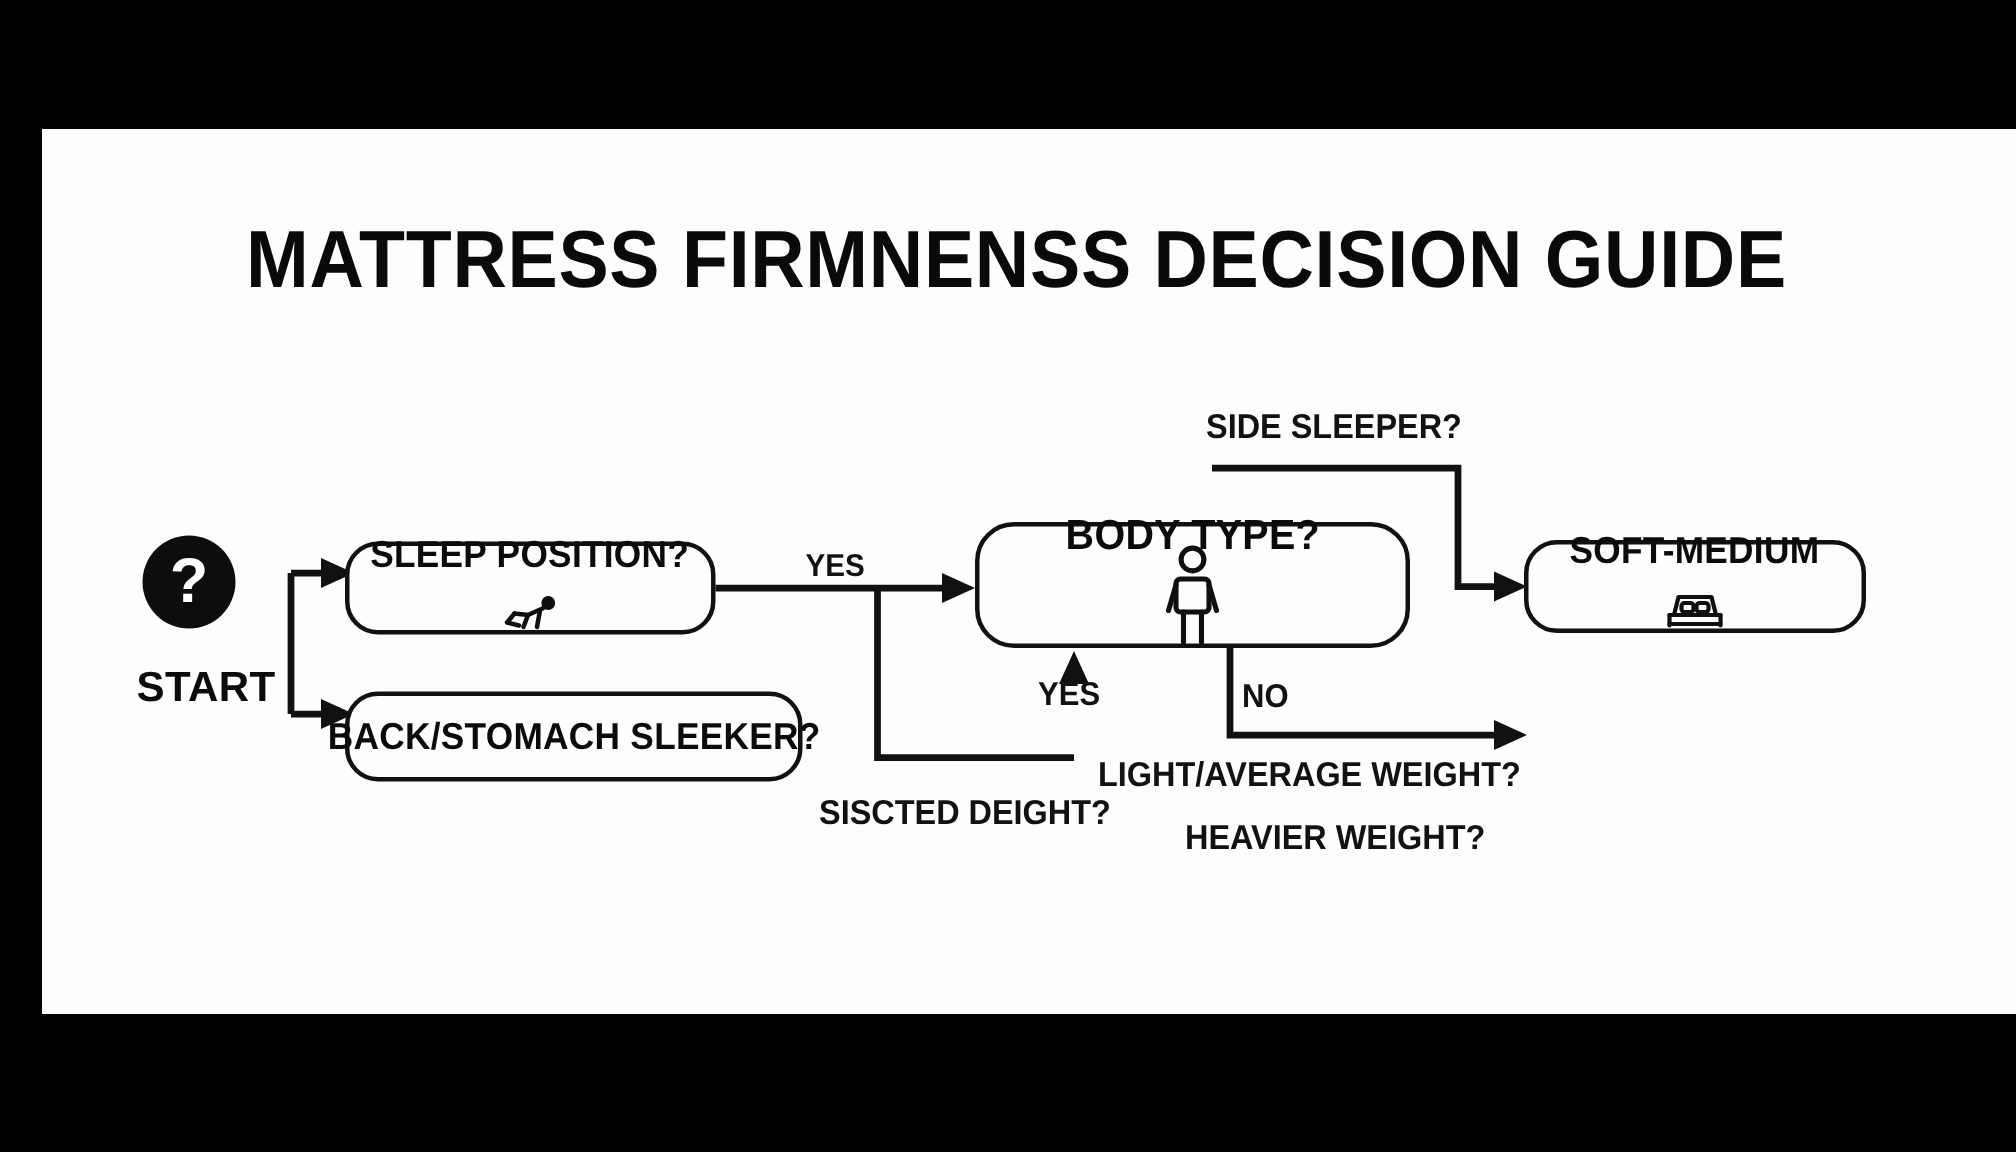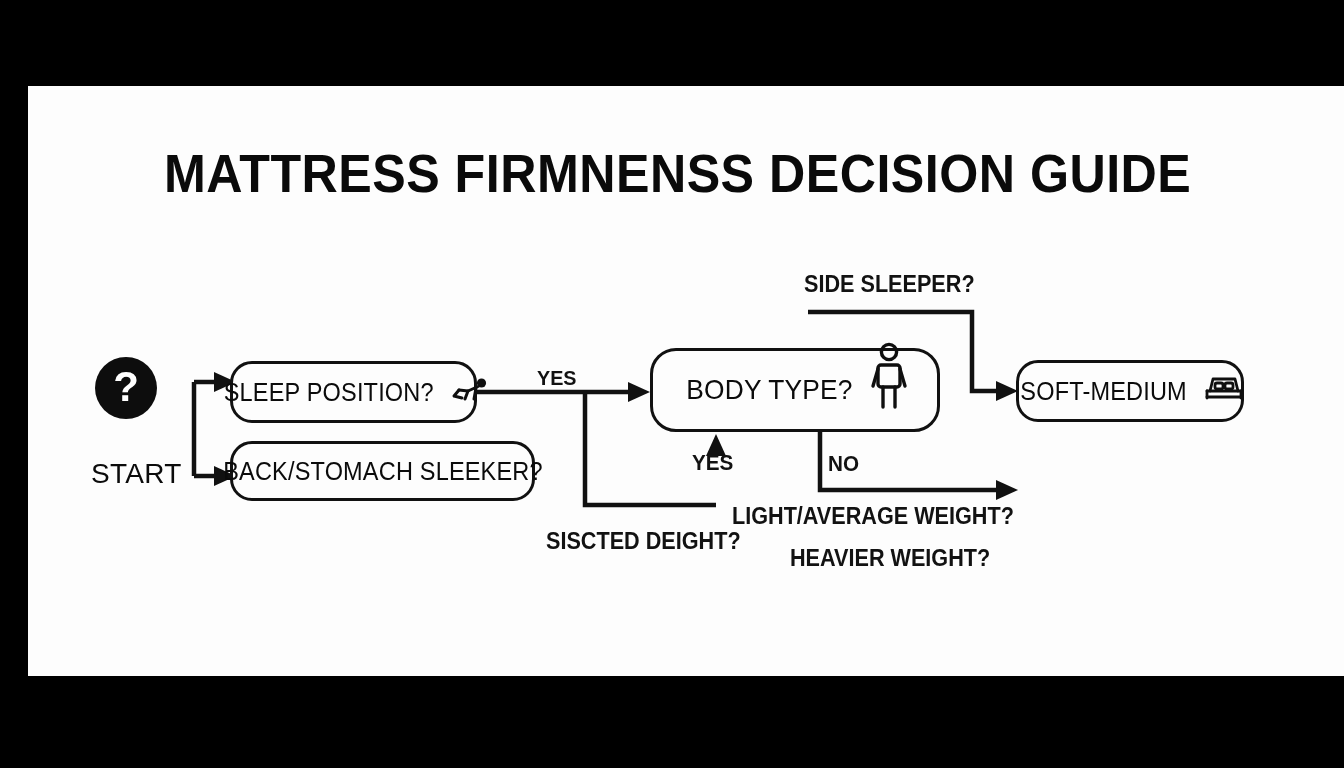--- a/index.html
+++ b/index.html
@@ -66,33 +66,34 @@
     box-sizing: border-box;
     border: 3.5px solid #111111;
     border-radius: 22px;
     background: #fdfdfd;
     display: flex;
     align-items: center;
     justify-content: center;
     gap: 10px;
     color: #0b0b0b;
     font-family: "Liberation Sans Narrow", "Liberation Sans", sans-serif;
-    font-weight: 400;
+    font-weight: 700;
     white-space: nowrap;
+    flex-direction: column;
   }
   .node .label {
     font-size: 25px;
     letter-spacing: 0.2px;
     transform: scaleX(0.94);
     transform-origin: center;
   }
   .node.big .label { font-size: 28px; }
 
   .node-sleep     { left: 202px; top: 275px;  width: 247px; height: 62px; }
-  .node-backstom  { left: 202px; top: 355px;  width: 305px; height: 60px; }
+  .node-backstom  { left: 202px; top: 375px;  width: 305px; height: 60px; }
   .node-bodytype  { left: 622px; top: 262px;  width: 290px; height: 84px; border-radius: 26px; gap: 11px; }
   .node-soft      { left: 988px; top: 274px;  width: 228px; height: 62px; }
   .node-firm      { left: 988px; top: 373px;  width: 258px; height: 62px; }
 
   .start-circle {
     position: absolute;
     left: 67px;
     top: 271px;
     width: 62px;
     height: 62px;
@@ -106,23 +107,23 @@
     color: #ffffff;
     font-family: "Liberation Sans Narrow", "Liberation Sans", sans-serif;
     font-weight: 700;
     font-size: 42px;
     line-height: 1;
     transform: translateY(-1px);
   }
   .start-label {
     position: absolute;
     left: 63px;
-    top: 372px;
-    font-family: "Liberation Sans Narrow", "Liberation Sans", sans-serif;
-    font-weight: 400;
+    top: 356px;
+    font-family: "Liberation Sans Narrow", "Liberation Sans", sans-serif;
+    font-weight: 700;
     font-size: 28px;
     color: #0b0b0b;
     letter-spacing: 0.3px;
   }
 
   .edge-label {
     position: absolute;
     font-family: "Liberation Sans Narrow", "Liberation Sans", sans-serif;
     font-weight: 700;
     color: #121212;

